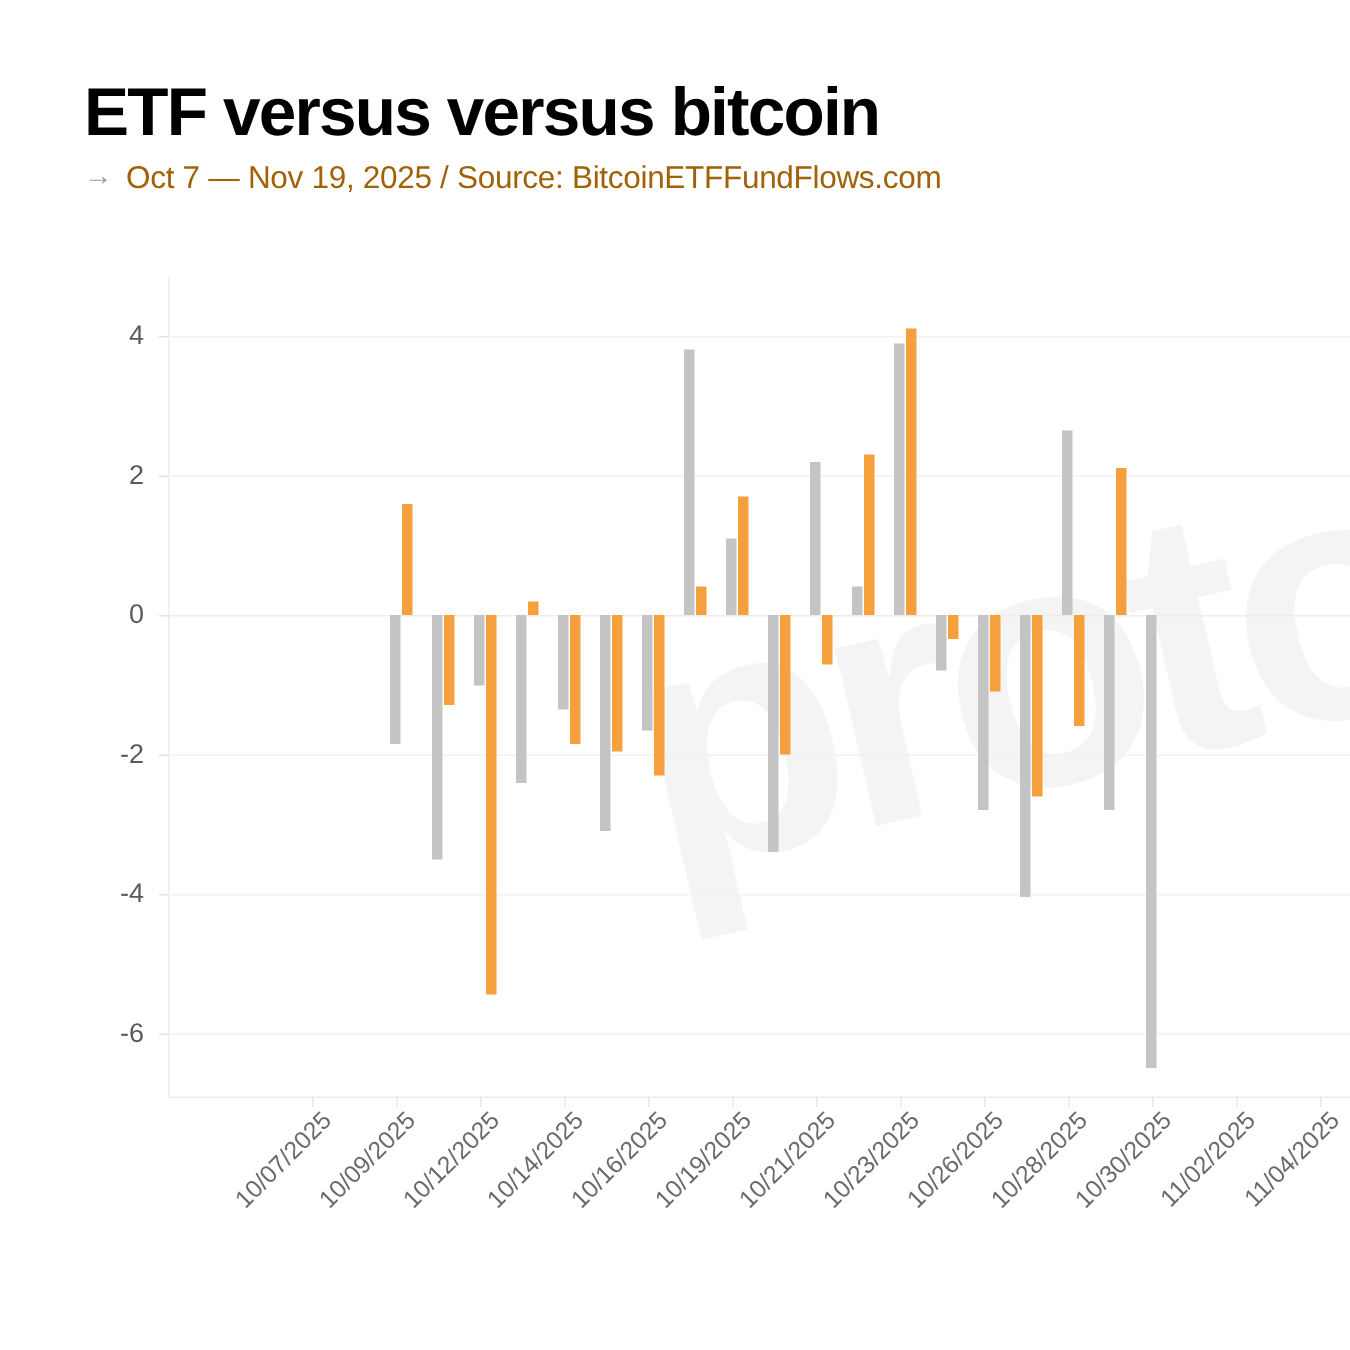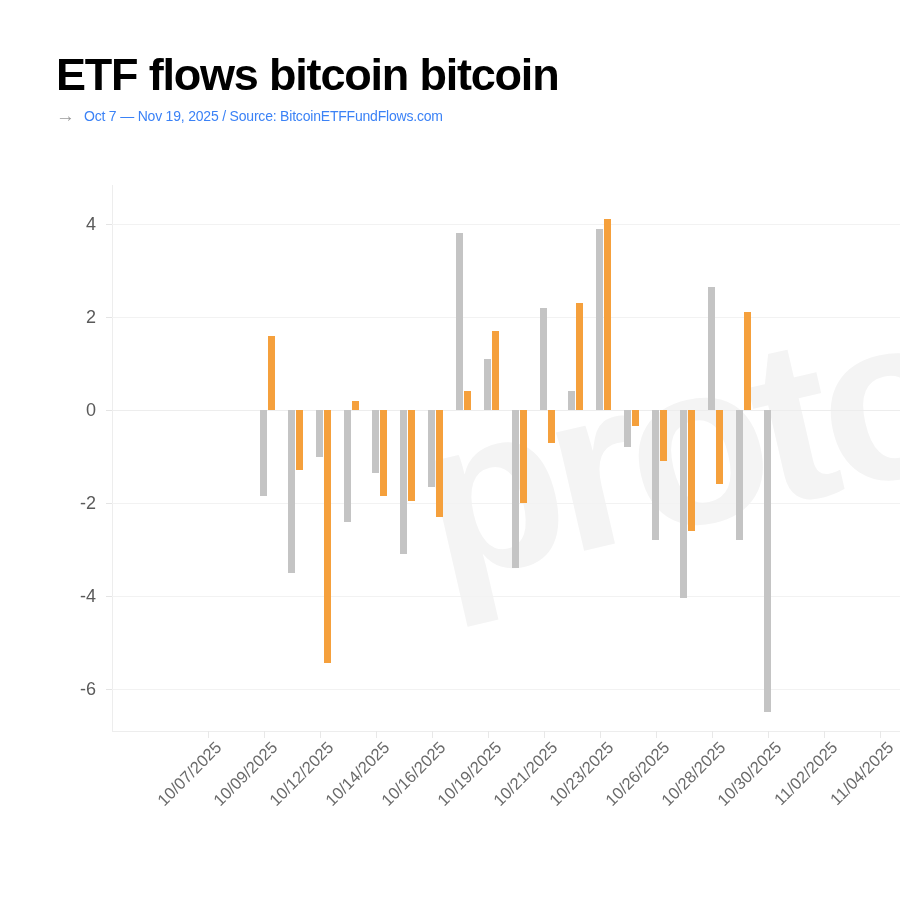--- a/index.html
+++ b/index.html
@@ -18,21 +18,21 @@
     letter-spacing:-1.2px;line-height:1.02;white-space:nowrap;
   }
   .subtitle-row{
     display:flex;align-items:center;gap:9px;
     margin-top:9px;white-space:nowrap;
   }
   .arrow-icon{
     font-size:19px;color:#9a9a9a;line-height:1;
     transform:translateY(-1px);
   }
-  .subtitle{font-size:14px;color:#3b82f6;letter-spacing:-0.2px;}
+  .subtitle{font-size:21px;color:#a16207;letter-spacing:-0.2px;}
 
   
   .plot-wrap{position:absolute;left:0;top:0;width:900px;height:900px;}
   .plot{
     position:absolute;left:112px;top:185px;
     width:788px;height:546px;overflow:hidden;
   }
   .axis-left{
     position:absolute;left:112px;top:185px;
     width:1px;height:546px;background:#ededed;
@@ -82,21 +82,21 @@
   }
 </style>
 </head>
 <body>
 
 <div id="root">
 
   <div class="watermark">protos</div>
 
   <div class="header">
-    <div class="title">ETF flows bitcoin bitcoin</div>
+    <div class="title">ETF versus versus bitcoin</div>
     <div class="subtitle-row">
       <span class="arrow-icon">→</span>
       <span class="subtitle">Oct 7 — Nov 19, 2025 / Source: BitcoinETFFundFlows.com</span>
     </div>
   </div>
 
   <div class="plot-wrap">
     <div class="axis-left"></div>
     <div class="axis-bottom"></div>
     <div id="y-ticks">

